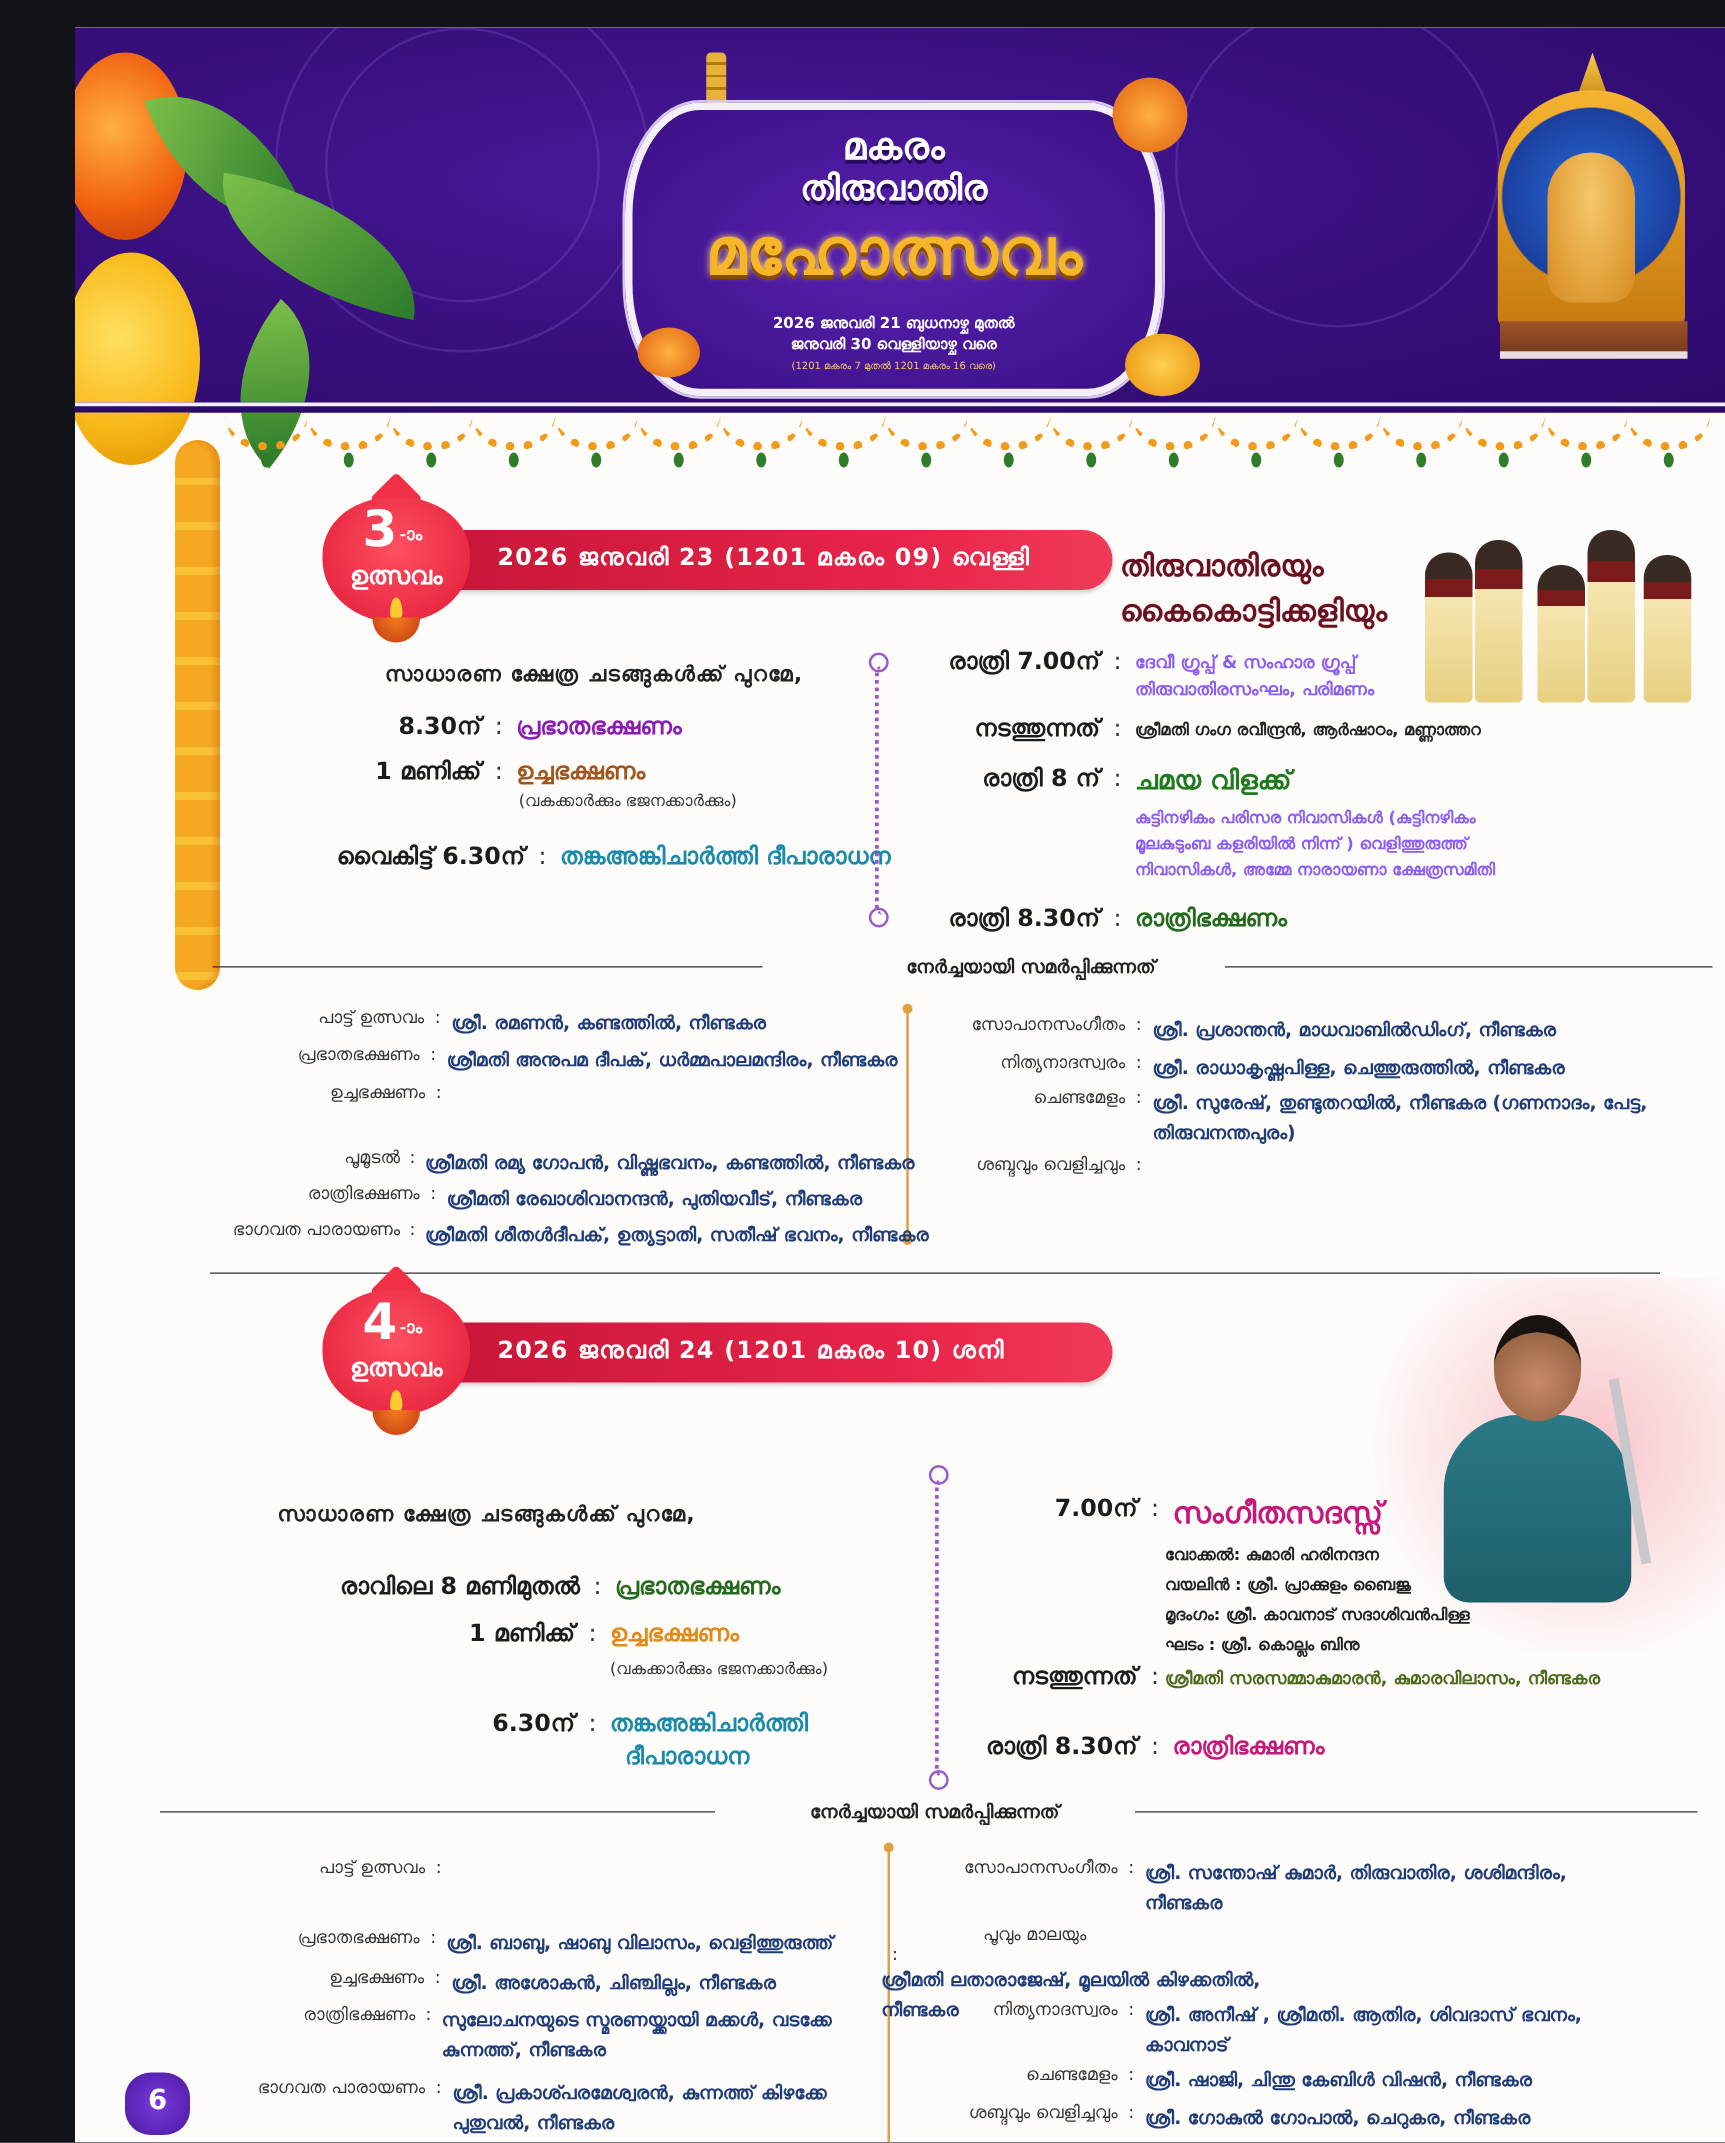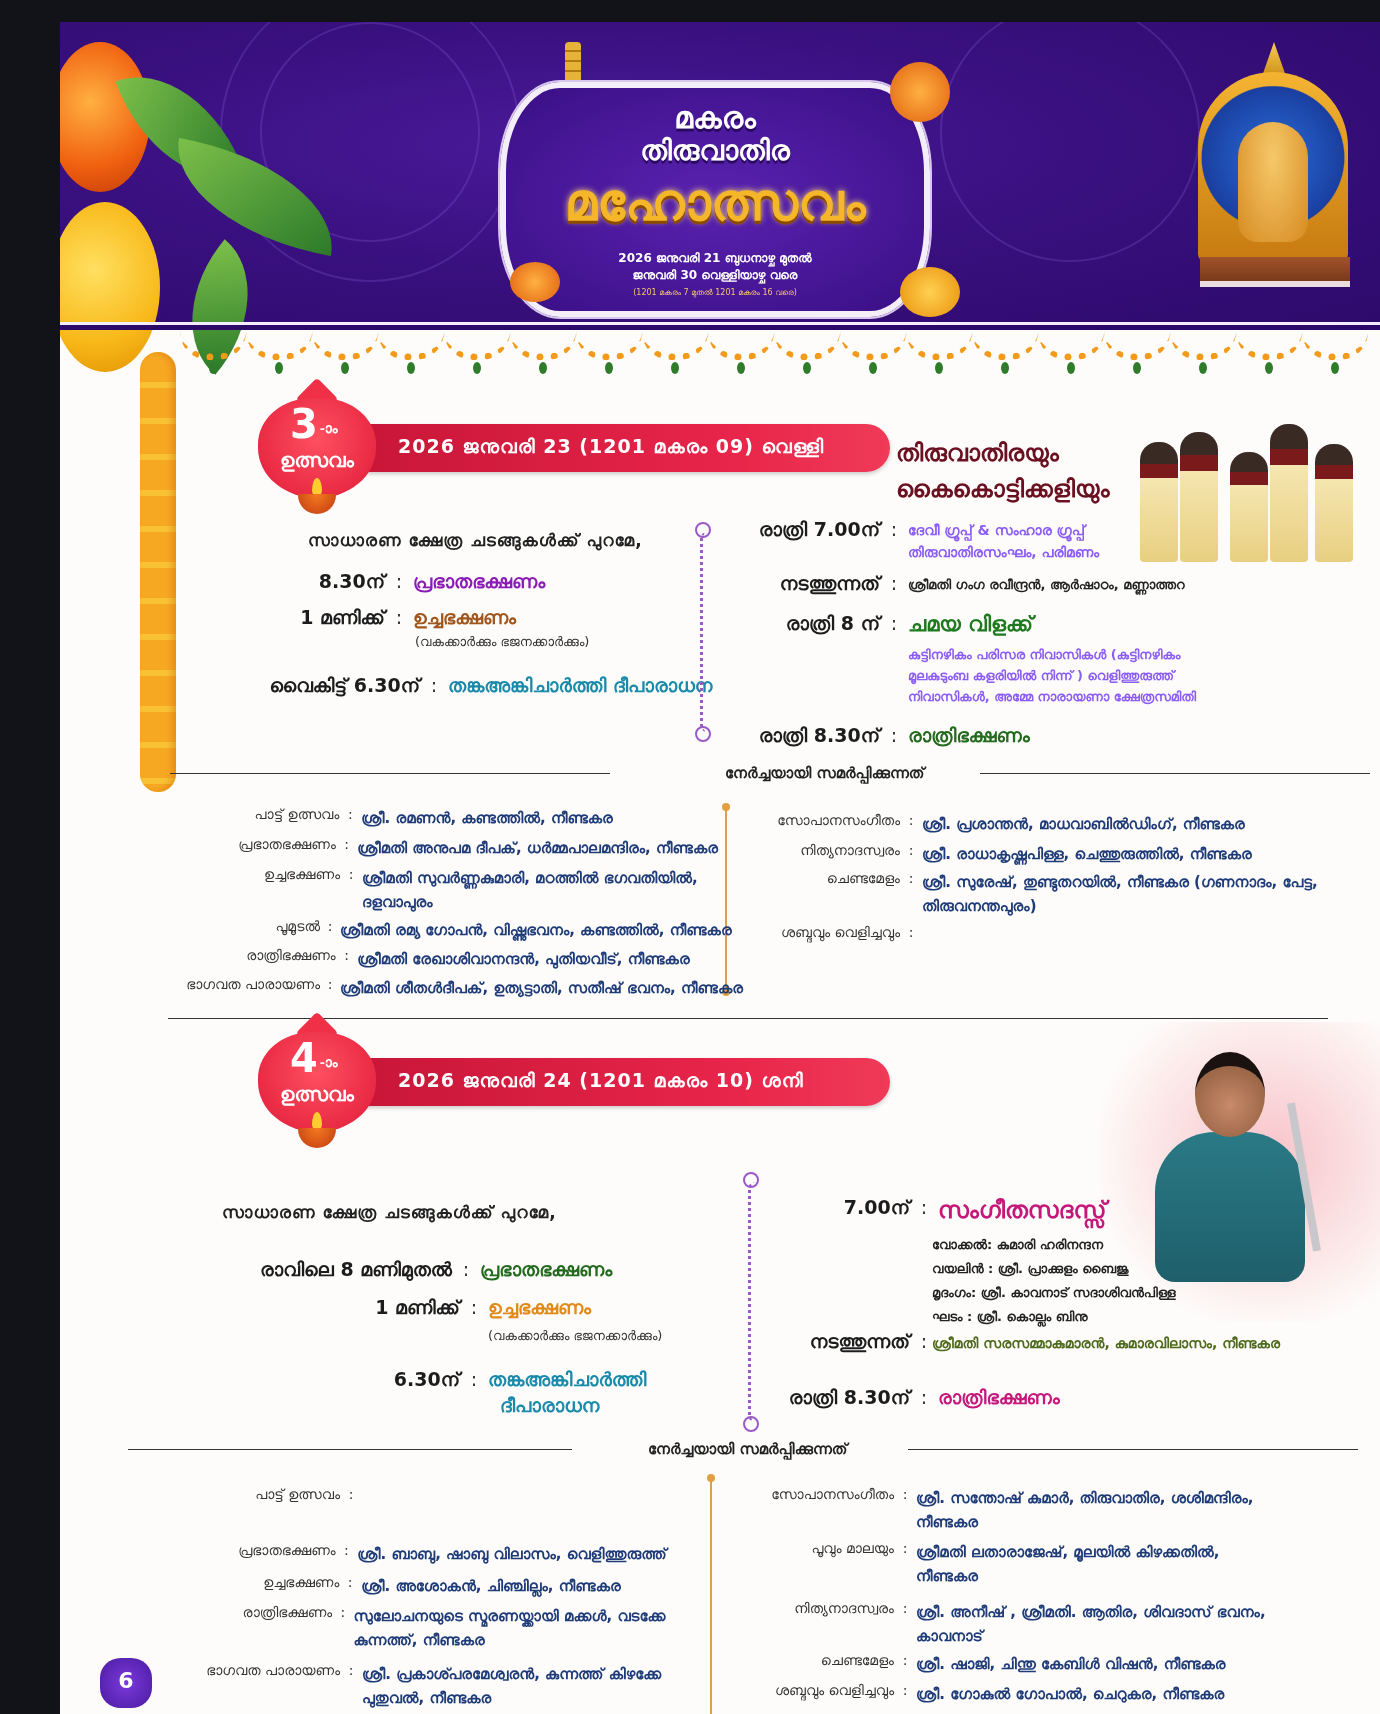--- a/index.html
+++ b/index.html
@@ -269,21 +269,20 @@
     <div class="off-val" style="width:370px;">ശ്രീ. രമണൻ, കണ്ടത്തിൽ, നീണ്ടകര</div>
   </div>
   <div class="off-row" style="left:60px;top:814px;width:610px;">
     <div class="off-key" style="width:220px;">പ്രഭാതഭക്ഷണം</div>
     <div class="off-colon">:</div>
     <div class="off-val" style="width:380px;white-space:nowrap;">ശ്രീമതി അനുപമ ദീപക്, ധർമ്മപാലമന്ദിരം, നീണ്ടകര</div>
   </div>
   <div class="off-row" style="left:60px;top:844px;width:610px;">
     <div class="off-key" style="width:220px;">ഉച്ചഭക്ഷണം</div>
     <div class="off-colon">:</div>
-    <div class="off-val" style="width:360px;">ശ്രീമതി സുവർണ്ണകുമാരി, മഠത്തിൽ ഭഗവതിയിൽ, ദളവാപുരം</div>
   </div>
   <div class="off-row" style="left:60px;top:896px;width:610px;">
     <div class="off-key" style="width:220px;">പൂമൂടൽ</div>
     <div class="off-colon">:</div>
     <div class="off-val" style="width:390px;white-space:nowrap;">ശ്രീമതി രമ്യ ഗോപൻ, വിഷ്ണുഭവനം, കണ്ടത്തിൽ, നീണ്ടകര</div>
   </div>
   <div class="off-row" style="left:60px;top:925px;width:610px;">
     <div class="off-key" style="width:220px;">രാത്രിഭക്ഷണം</div>
     <div class="off-colon">:</div>
     <div class="off-val" style="width:380px;white-space:nowrap;">ശ്രീമതി രേഖാശിവാനന്ദൻ, പുതിയവീട്, നീണ്ടകര</div>
@@ -331,21 +330,21 @@
     <div class="badge-blob"></div>
     <div class="badge-num">4</div>
     <div class="badge-sup">-ാം</div>
     <div class="badge-word">ഉത്സവം</div>
     <div class="badge-flame"></div>
     <div class="badge-lamp"></div>
   </div>
 
   <div class="intro" style="left:162px;top:1180px;">സാധാരണ ക്ഷേത്ര ചടങ്ങുകൾക്ക് പുറമേ,</div>
 
-  <div class="sched-row" style="left:92px;top:1236px;">
+  <div class="sched-row" style="left:104px;top:1236px;">
     <div class="sched-time" style="width:300px;">രാവിലെ 8 മണിമുതൽ</div>
     <div class="sched-colon">:</div>
     <div class="sched-event c-darkgreen">പ്രഭാതഭക്ഷണം</div>
   </div>
   <div class="sched-row" style="left:100px;top:1274px;">
     <div class="sched-time" style="width:300px;">1 മണിക്ക്</div>
     <div class="sched-colon">:</div>
     <div class="sched-event c-orange">ഉച്ചഭക്ഷണം</div>
   </div>
   <div class="sched-note" style="left:428px;top:1306px;">(വകക്കാർക്കും ഭജനക്കാർക്കും)</div>
@@ -410,21 +409,21 @@
     <div class="off-key" style="width:220px;">ഭാഗവത പാരായണം</div>
     <div class="off-colon">:</div>
     <div class="off-val" style="width:340px;">ശ്രീ. പ്രകാശ്പരമേശ്വരൻ, കുന്നത്ത് കിഴക്കേ പുതുവൽ, നീണ്ടകര</div>
   </div>
 
   <div class="off-row" style="left:670px;top:1464px;width:640px;">
     <div class="off-key" style="width:164px;">സോപാനസംഗീതം</div>
     <div class="off-colon">:</div>
     <div class="off-val" style="width:390px;">ശ്രീ. സന്തോഷ് കുമാർ, തിരുവാതിര, ശശിമന്ദിരം, നീണ്ടകര</div>
   </div>
-  <div class="off-row" style="left:670px;top:1518px;width:640px;">
+  <div class="off-row" style="left:645px;top:1518px;width:640px;flex-direction:column;">
     <div class="off-key" style="width:164px;">പൂവും മാലയും</div>
     <div class="off-colon">:</div>
     <div class="off-val" style="width:360px;">ശ്രീമതി ലതാരാജേഷ്, മൂലയിൽ കിഴക്കതിൽ, നീണ്ടകര</div>
   </div>
   <div class="off-row" style="left:670px;top:1578px;width:640px;">
     <div class="off-key" style="width:164px;">നിത്യനാദസ്വരം</div>
     <div class="off-colon">:</div>
     <div class="off-val" style="width:420px;">ശ്രീ. അനീഷ് , ശ്രീമതി. ആതിര,  ശിവദാസ് ഭവനം, കാവനാട്</div>
   </div>
   <div class="off-row" style="left:670px;top:1630px;width:640px;">

